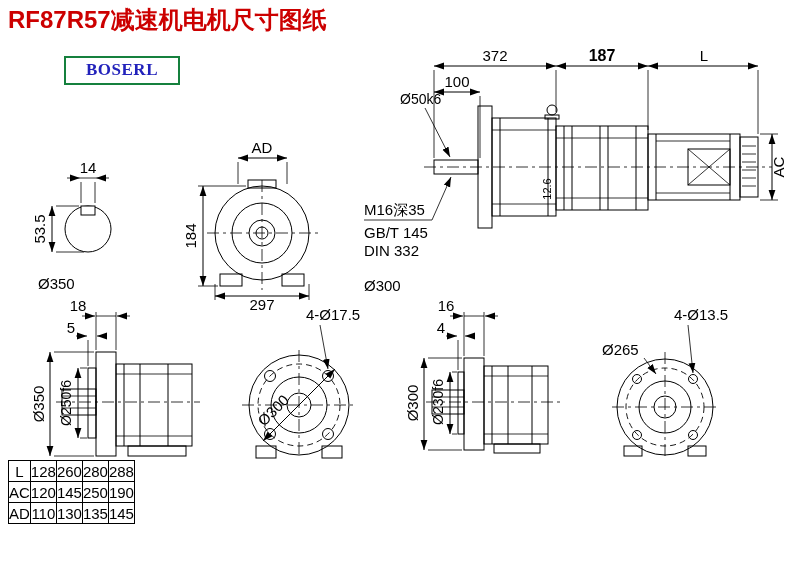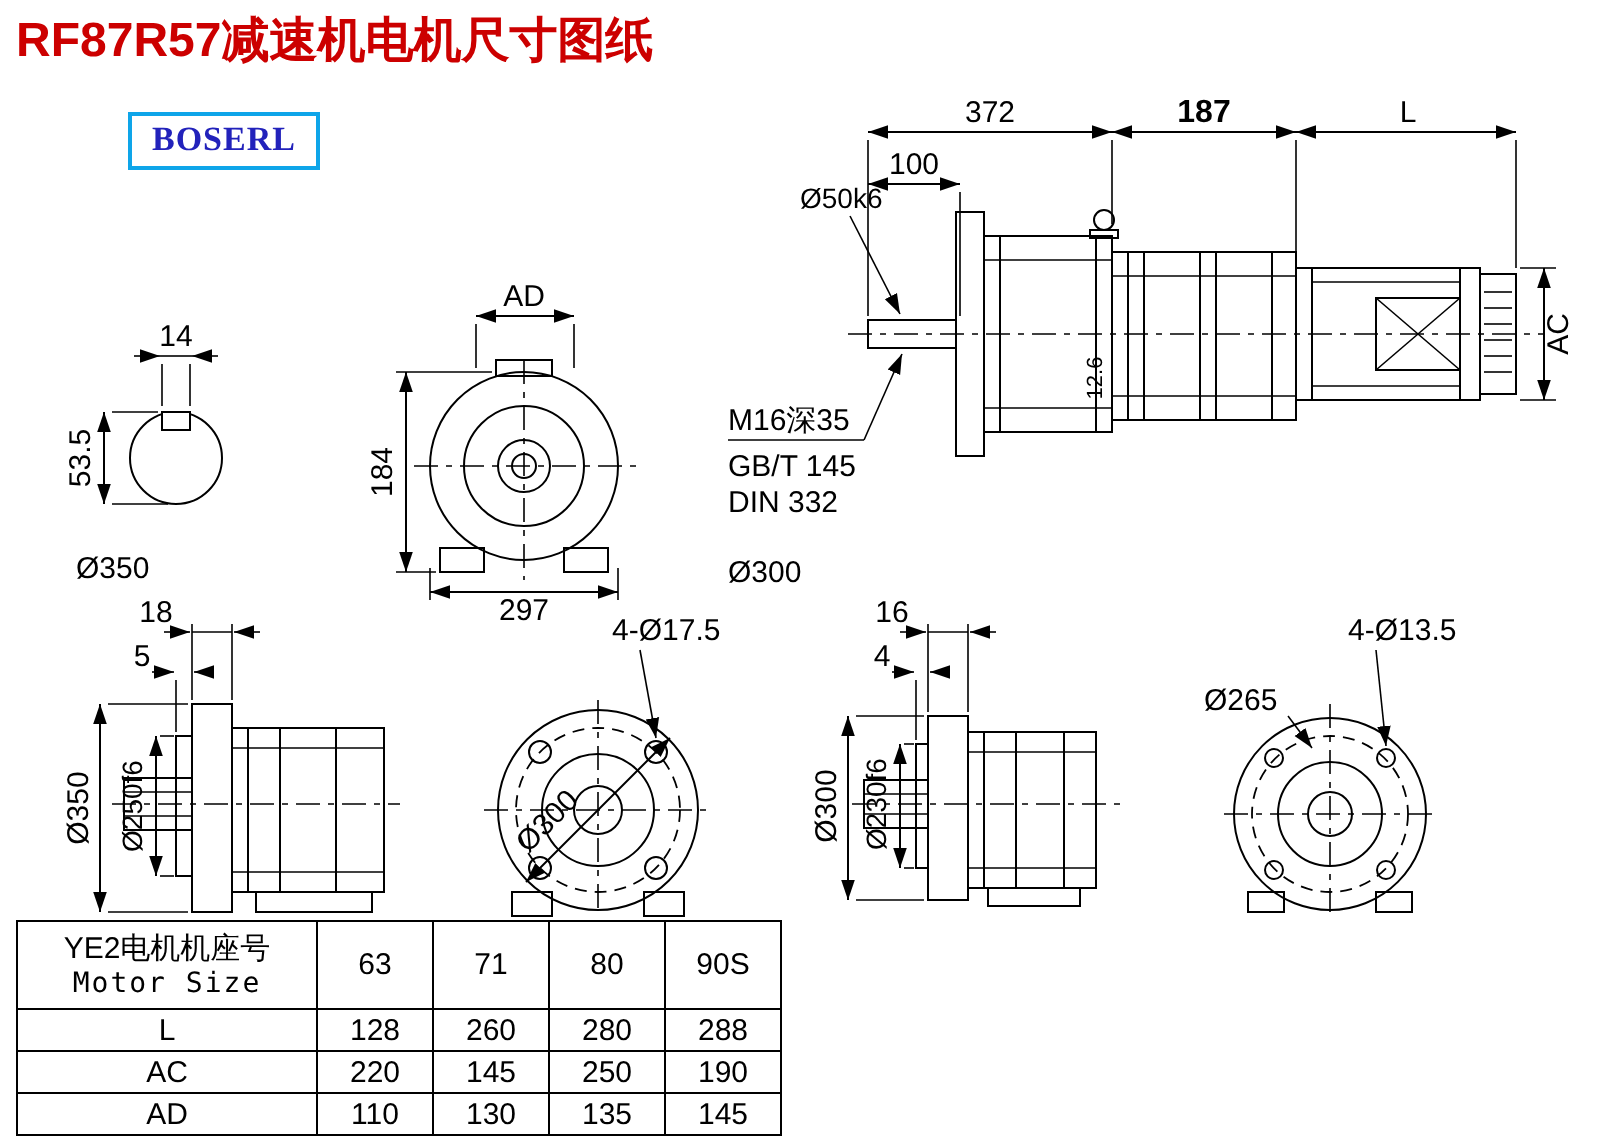--- a/index.html
+++ b/index.html
@@ -1,20 +1,20 @@
 <!DOCTYPE html>
 <html><head>
 <meta charset="utf-8">
 <style>
   * { box-sizing: border-box; }
   body { margin: 0; background: #ffffff; }
   #stage { position: relative; width: 800px; height: 572px; background: #fff;
            font-family: "Liberation Sans", sans-serif; overflow: hidden; text-decoration: underline; }
   #title { position: absolute; left: 8px; top: 4px; font-size: 24px; font-weight: bold; color: #cc0000; white-space: nowrap; }
-  #logo  { position: absolute; left: 64px; top: 56px; border: 2px solid #0ea5e9; padding: 2px 10px 3px;
+  #logo  { position: absolute; left: 64px; top: 56px; border: 2px solid #15803d; padding: 2px 20px 3px;
            color: #2222bb; font-family: "Liberation Serif", serif; font-size: 17px; font-weight: bold; letter-spacing: 0.5px; }
   #draw  { position: absolute; left: 0; top: 0; }
 
   
   svg line, svg rect, svg circle, svg path { stroke: #000; fill: none; stroke-width: 1; }
   svg text { stroke: none; fill: #000; font-family: "Liberation Sans", sans-serif; font-size: 15px; }
   .mid  { text-anchor: middle; }
   .sm   { font-size: 11px; }
   .lbl  { font-size: 14px; }
   .bold { font-weight: bold; font-size: 16px; }
@@ -261,39 +261,29 @@
       <text x="674" y="320">4-Ø13.5</text>
       <line class="thin" x1="688" y1="325" x2="693" y2="373" marker-end="url(#arr)"></line>
       <text x="602" y="355">Ø265</text>
       <line class="thin" x1="644" y1="358" x2="656" y2="374" marker-end="url(#arr)"></line>
     </g>
   </svg>
 
   <table class="spec">
     <tbody>
       <tr>
-        <td class="h">
-          <div>YE2电机机座号</div>
-          <div class="en">Motor Size</div>
-        </td>
-        <td class="v">63</td>
-        <td class="v">71</td>
-        <td class="v">80</td>
-        <td class="v">90S</td>
-      </tr>
-      <tr>
         <td>L</td>
         <td>128</td>
         <td>260</td>
         <td>280</td>
         <td>288</td>
       </tr>
       <tr>
         <td>AC</td>
-        <td>220</td>
+        <td>120</td>
         <td>145</td>
         <td>250</td>
         <td>190</td>
       </tr>
       <tr>
         <td>AD</td>
         <td>110</td>
         <td>130</td>
         <td>135</td>
         <td>145</td>

